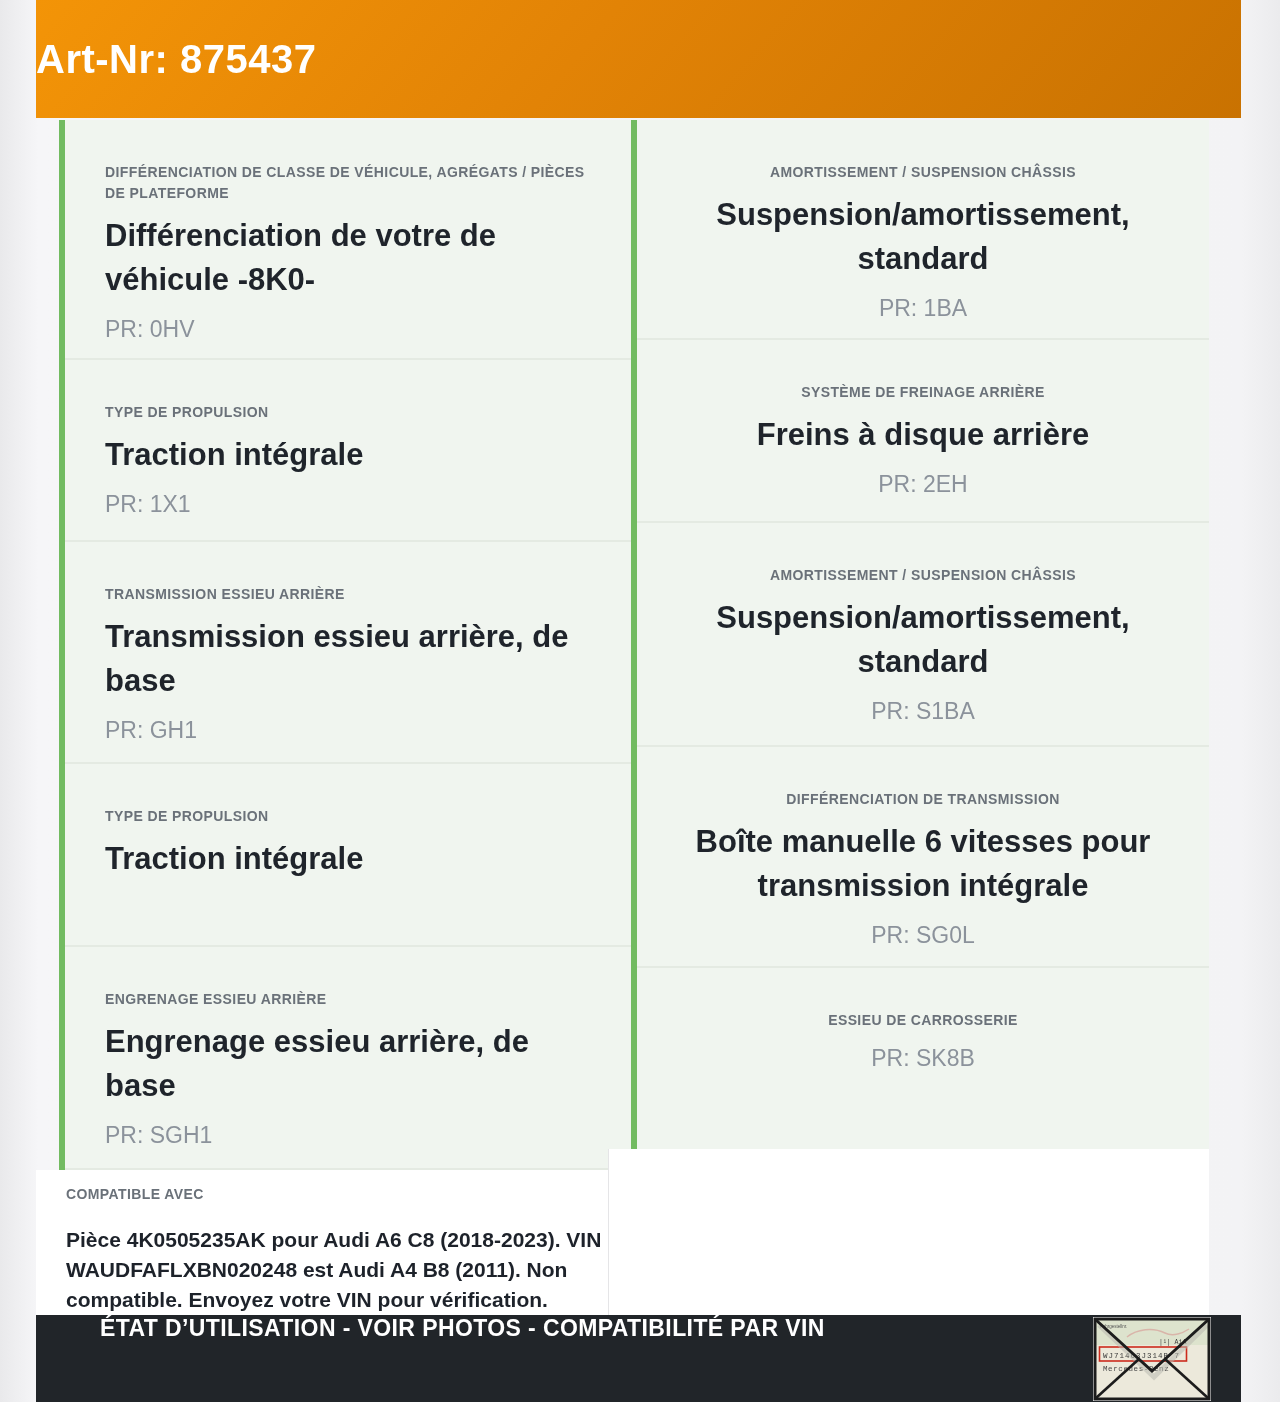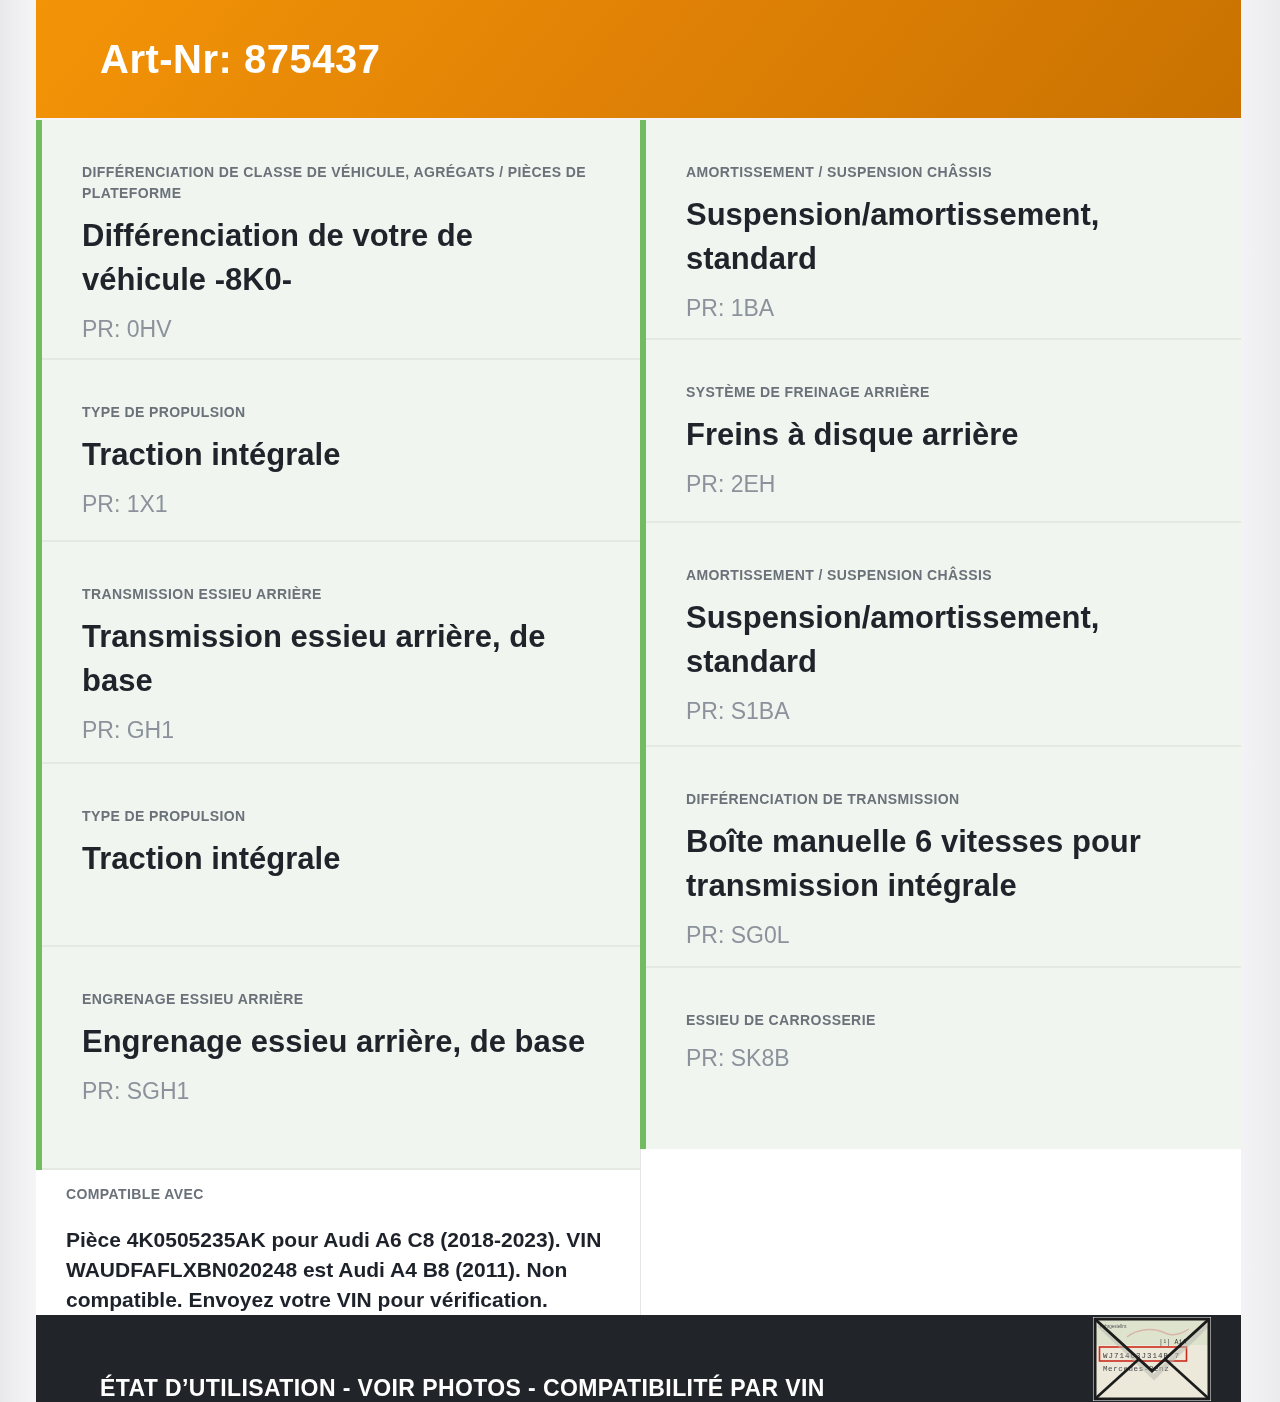--- a/index.html
+++ b/index.html
@@ -13,28 +13,28 @@
     position:relative;width:1280px;height:1402px;overflow:hidden;
     background:linear-gradient(90deg,#e9e9eb 0%,#f6f6f8 3%,#f3f3f5 97%,#ebebed 100%);
   }
   
   .topbar{
     position:absolute;left:36px;top:0;width:1205px;height:118px;
     background:linear-gradient(130deg,#f39407 0%,#e28306 45%,#c97201 100%);
     display:flex;align-items:center;
   }
   .topbar h1{
-    margin:0;padding-left:64px;
+    margin:0;
     font-size:40px;font-weight:700;color:#ffffff;letter-spacing:.5px;
   }
   
   .col{position:absolute;top:120px;}
   .col-left{left:36px;width:604px;}
-  .col-right{left:640px;top:120px;width:601px;}
-  .card-stack{position:relative;}
+  .col-right{left:608px;top:120px;width:601px;text-align:center;}
+  .card-stack{position:relative;margin-left:23px;}
   .card-stack::before{
     content:"";position:absolute;left:0;top:0;width:6px;height:100%;
     background:#72bb61;z-index:2;
   }
   .card{
     box-sizing:border-box;position:relative;
     background:#f0f5ef;
     padding:42px 40px 0 46px;
     border-bottom:2px solid #e4eae2;
     overflow:hidden;
@@ -76,21 +76,21 @@
   .compat-label{
     font-size:14px;font-weight:700;color:#6a7179;letter-spacing:.4px;
   }
   .compat-text{
     margin-top:23px;font-size:21px;font-weight:600;color:#1d222a;line-height:1.43;
     max-width:560px;
   }
   
   .footerbar{
     position:absolute;left:36px;top:1315px;width:1205px;height:87px;
-    background:#212529;display:flex;align-items:flex-end;
+    background:#212529;display:flex;align-items:flex-start;
   }
   .footerbar .footer-text{
     padding-left:64px;font-size:23px;font-weight:700;color:#ffffff;
     letter-spacing:.4px;
   }
   
   .thumb{
     position:absolute;left:1093px;top:1317px;width:118px;height:84px;
     background:#ffffff;box-sizing:border-box;
   }

